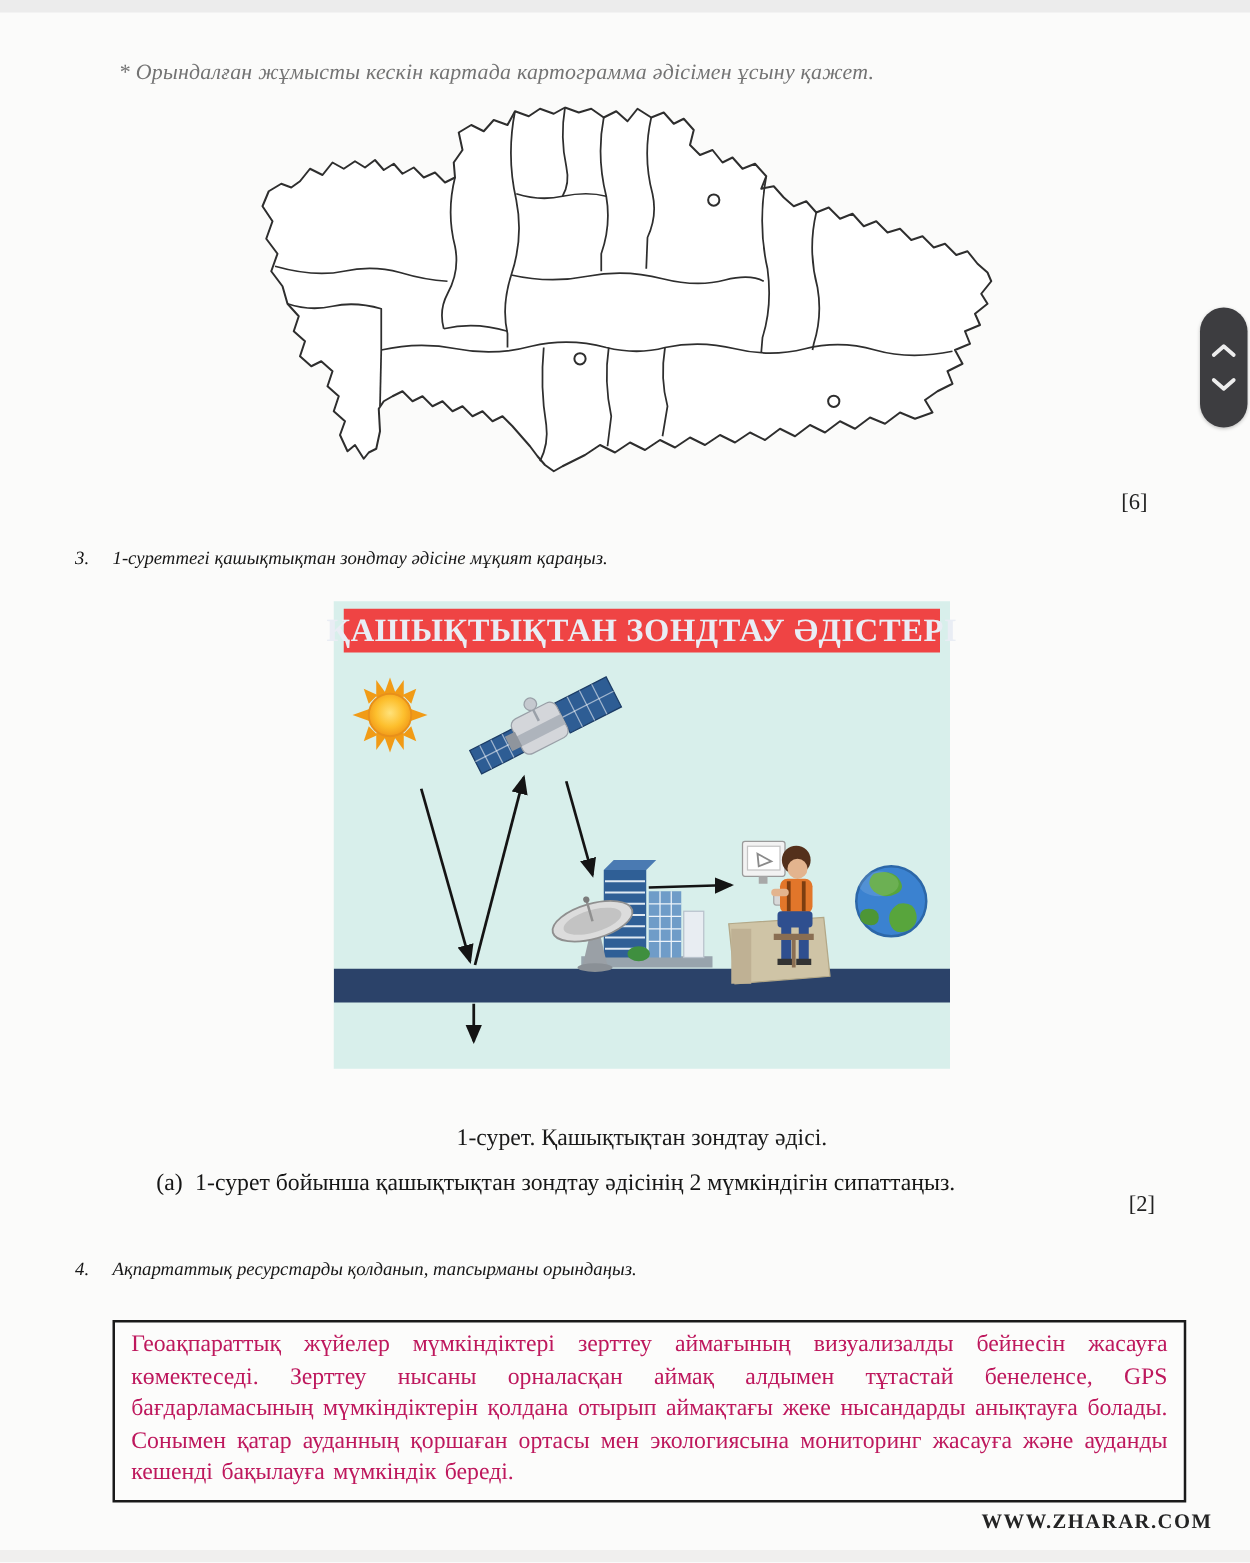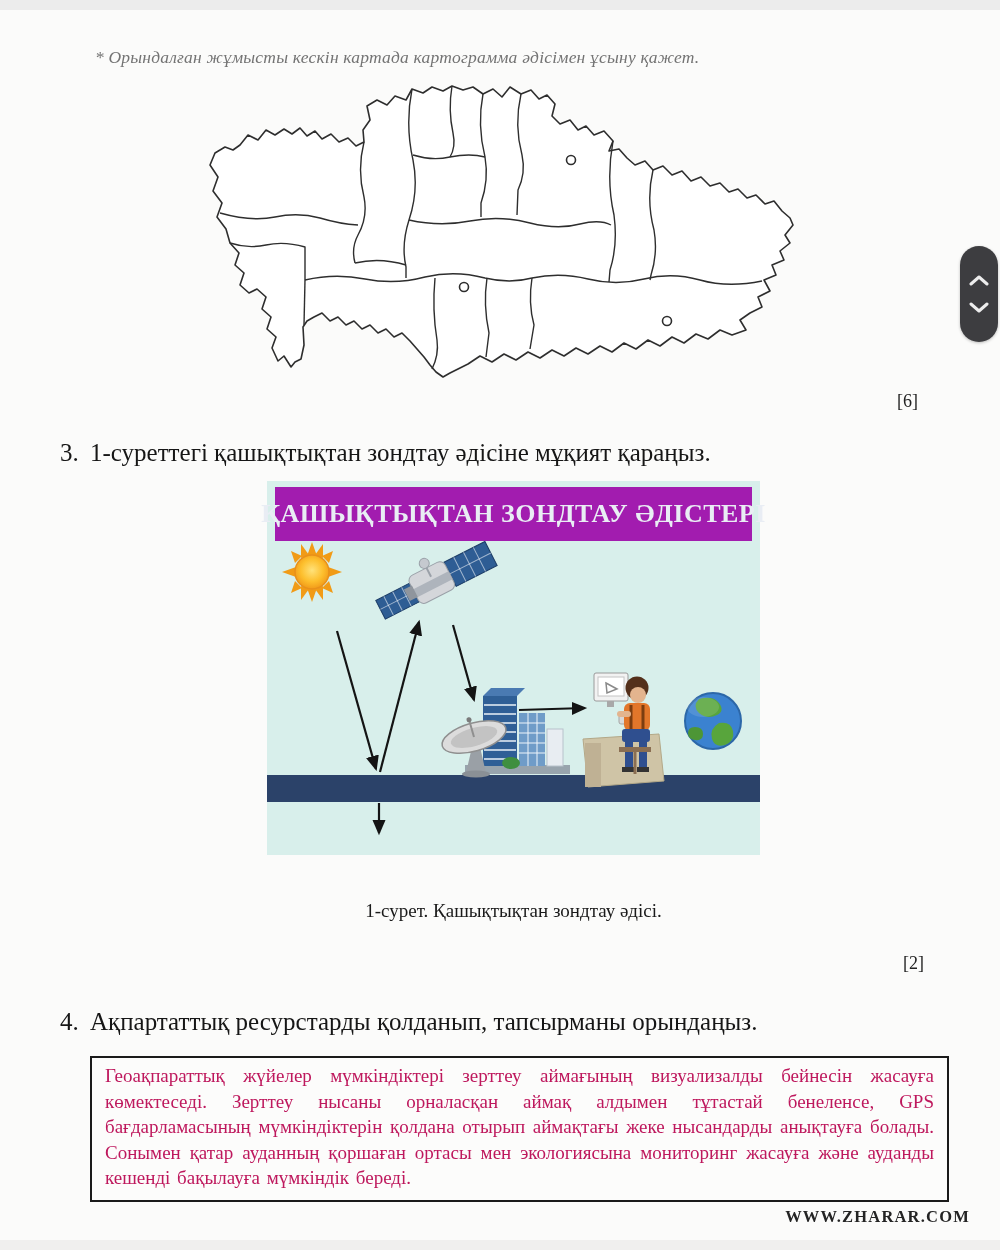--- a/index.html
+++ b/index.html
@@ -5,26 +5,26 @@
   html,body{margin:0;padding:0;}
   .page{position:relative;width:1000px;height:1250px;background:#fbfbfa;overflow:hidden;
         font-family:"Liberation Serif","DejaVu Serif",serif;color:#1b1b1b;}
   .edge-top{position:absolute;left:0;top:0;width:1000px;height:10px;background:#ececec;}
   .edge-bottom{position:absolute;left:0;top:1240px;width:1000px;height:10px;background:#f0efee;}
   .note{position:absolute;left:95px;top:47px;font-style:italic;font-size:17.5px;letter-spacing:.2px;color:#737373;}
   .mapwrap{position:absolute;left:180px;top:85px;width:620px;height:295px;}
   .marks{position:absolute;font-size:18px;color:#222;}
   .m6{left:897px;top:391px;}
   .m2{left:903px;top:953px;}
-  .qrow{position:absolute;font-size:25px;color:#161616;white-space:nowrap;}
+  .qrow{position:absolute;font-size:15px;color:#161616;white-space:nowrap;font-style:italic;}
   .qrow .qnum{display:inline-block;width:30px;}
   .q3{left:60px;top:439px;}
   .q4{left:60px;top:1008px;}
   .figure{position:absolute;left:267px;top:481px;width:493px;height:374px;background:#d8efeb;}
-  .banner{position:absolute;left:8px;top:6px;width:477px;height:54px;background:#a21caf;
+  .banner{position:absolute;left:8px;top:6px;width:477px;height:35px;background:#ef4444;
           display:flex;align-items:center;justify-content:center;}
   .banner span{font-weight:bold;font-size:26px;letter-spacing:.5px;color:#e9edf4;white-space:nowrap;}
   .scene{position:absolute;left:0;top:0;width:493px;height:374px;}
   .caption{position:absolute;left:267px;top:900px;width:493px;text-align:center;font-size:19px;color:#1a1a1a;}
   .qa{position:absolute;left:125px;top:936px;font-size:19px;color:#161616;white-space:nowrap;}
   .qa .qlabel{display:inline-block;margin-right:10px;}
   .infobox{position:absolute;left:90px;top:1056px;width:829px;border:2px solid #1a1a1a;background:#fcfcfb;
            padding:5px 13px 9px 13px;font-size:19px;line-height:25.5px;text-align:justify;
            word-spacing:2px;color:#be185d;}
   .watermark{position:absolute;left:700px;top:1207px;width:270px;text-align:right;
@@ -223,20 +223,23 @@
         <line x1="112" y1="322" x2="112" y2="352" marker-end="url(#ah)"></line>
       </g>
     </svg>
     <div class="banner">
       <span>ҚАШЫҚТЫҚТАН ЗОНДТАУ ӘДІСТЕРІ</span>
     </div>
   </div>
 
   <div class="caption">1-сурет. Қашықтықтан зондтау әдісі.</div>
 
+  <div class="qa">
+    <span class="qlabel">(а)</span><span>1-сурет бойынша қашықтықтан зондтау әдісінің 2 мүмкіндігін сипаттаңыз.</span>
+  </div>
   <div class="marks m2">[2]</div>
 
   <div class="qrow q4">
     <span class="qnum">4.</span><span>Ақпартаттық ресурстарды қолданып, тапсырманы орындаңыз.</span>
   </div>
 
   <div class="infobox">Геоақпараттық жүйелер мүмкіндіктері зерттеу аймағының  визуализалды бейнесін жасауға көмектеседі. Зерттеу нысаны орналасқан аймақ алдымен тұтастай бенеленсе, GPS бағдарламасының мүмкіндіктерін қолдана отырып аймақтағы жеке нысандарды анықтауға болады. Сонымен қатар ауданның қоршаған ортасы мен экологиясына мониторинг жасауға және ауданды кешенді бақылауға мүмкіндік береді.</div>
 
   <div class="watermark">WWW.ZHARAR.COM</div>
 

